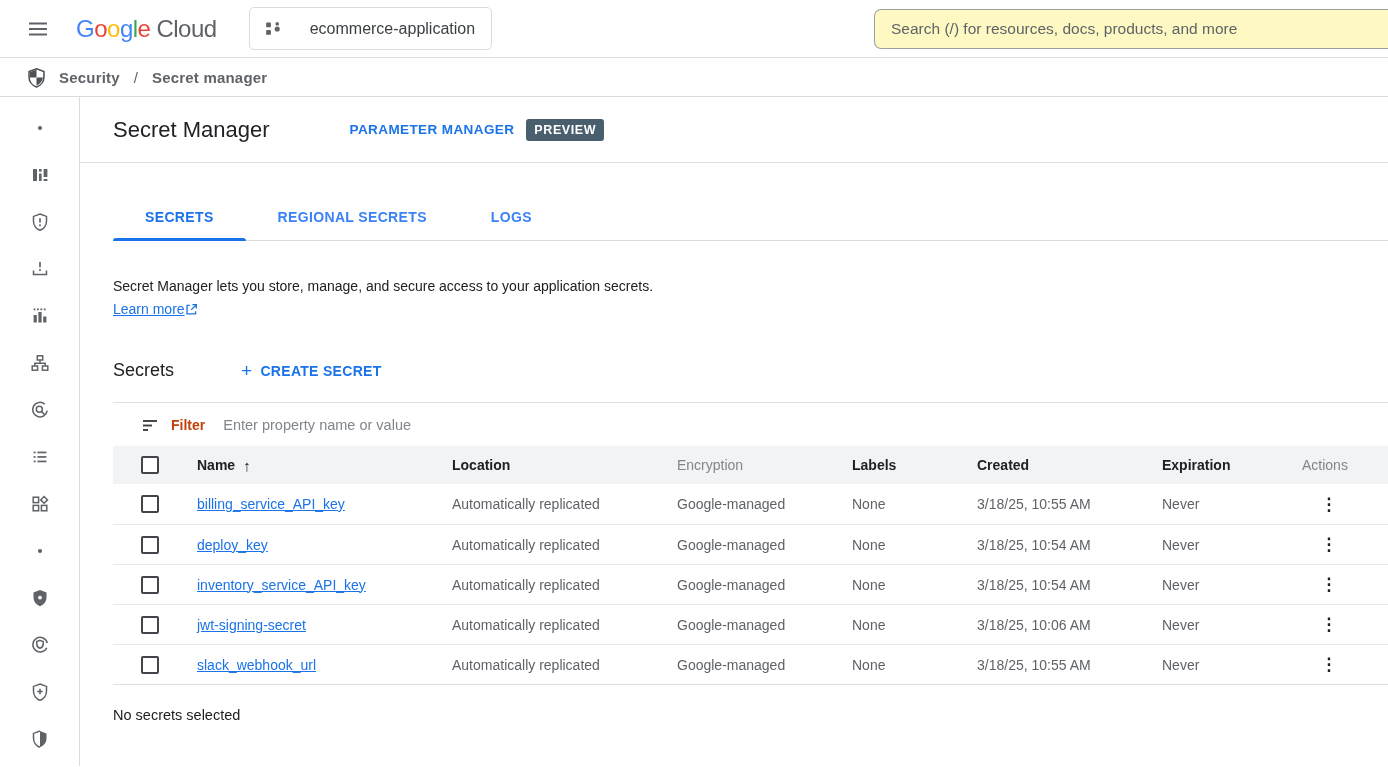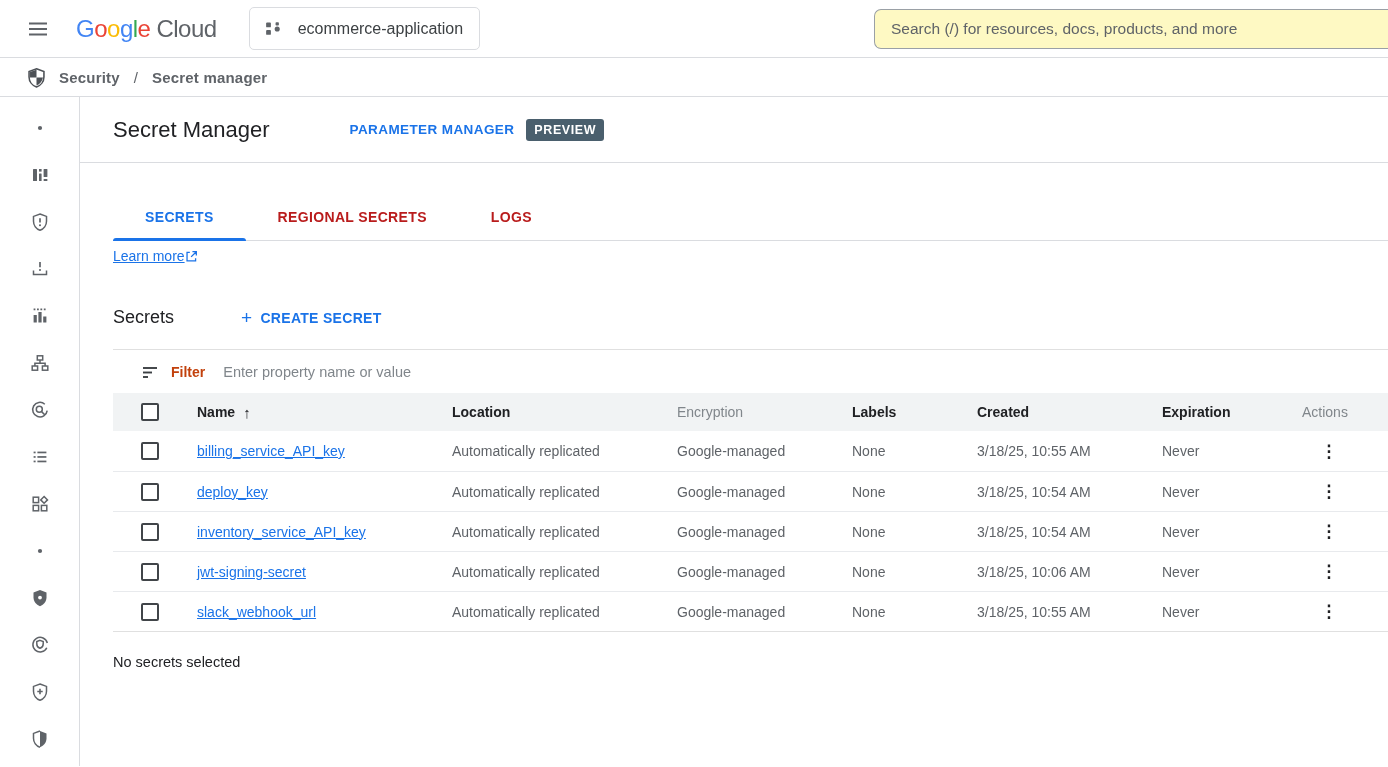--- a/index.html
+++ b/index.html
@@ -7,21 +7,21 @@
     font-family:"Liberation Sans", sans-serif; color:#202124; }
 
   
   .topbar { height:58px; display:flex; align-items:center; padding-left:18px;
     border-bottom:1px solid #dadce0; background:#fff; }
   .menu-btn { width:40px; height:40px; display:flex; align-items:center; justify-content:center;
     cursor:pointer; }
   .logo { display:flex; align-items:baseline; margin-left:18px; font-size:24px; letter-spacing:-.5px; }
   .logo .ltr { font-weight:500; }
   .logo .cloud { color:#5f6368; margin-left:6px; font-weight:400; }
-  .project-btn { margin-left:32px; display:flex; align-items:center; gap:14px;
+  .project-btn { margin-left:32px; display:flex; align-items:center; gap:26px;
     border:1px solid #dadce0; border-radius:5px; height:43px; padding:0 16px 0 12px;
     background:#fff; cursor:pointer; }
   .project-btn .plabel { font-size:16px; color:#3c4043; }
   .search-box { margin-left:auto; width:514px; height:40px; background:#fef9c3;
     border:1px solid #9aa0a6; border-radius:7px 0 0 7px; border-right:none;
     display:flex; align-items:center; padding:0 16px; }
   .search-box input { border:none; outline:none; background:transparent; width:100%;
     font-size:15.5px; color:#3c4043; font-family:"Liberation Sans", sans-serif; }
   .search-box input::placeholder { color:#5f6368; }
 
@@ -44,21 +44,21 @@
     border-bottom:1px solid #dadce0; }
   .page-title { font-size:22px; font-weight:400; color:#202124; }
   .param-link { margin-left:80px; color:#1a73e8; font-size:13.5px; font-weight:700;
     letter-spacing:.4px; cursor:pointer; }
   .preview-badge { margin-left:12px; background:#4a5f6d; color:#fff; font-size:12.5px;
     font-weight:700; letter-spacing:.6px; padding:4px 8px; border-radius:3px; }
 
   
   .tabs { margin-left:33px; margin-top:31px; display:flex; border-bottom:1px solid #dadce0; }
   .tab { padding:0 32px; height:46px; display:flex; align-items:center; font-size:14px;
-    font-weight:700; letter-spacing:.35px; color:#b91c1c; cursor:pointer; position:relative; }
+    font-weight:700; letter-spacing:.35px; color:#3b82f6; cursor:pointer; position:relative; }
   .tab.active { color:#1a73e8; }
   .tab.active::after { content:""; position:absolute; left:0; right:0; bottom:-1px;
     height:3px; background:#1a73e8; border-radius:3px 3px 0 0; }
 
   
   .content { padding-left:33px; }
   .desc { margin-top:37px; font-size:14px; color:#202124; }
   .learn-more { margin-top:7px; display:inline-flex; align-items:center; 
     color:#1a73e8; font-size:14px; text-decoration:underline; cursor:pointer; }
   .secrets-row { margin-top:42px; display:flex; align-items:center; }
@@ -260,20 +260,21 @@
       <span class="preview-badge">PREVIEW</span>
     </div>
 
     <div class="tabs" id="tabs">
         <div class="tab active">SECRETS</div>
         <div class="tab">REGIONAL SECRETS</div>
         <div class="tab">LOGS</div>
       </div>
 
     <div class="content">
+      <p class="desc">Secret Manager lets you store, manage, and secure access to your application secrets.</p>
       <a class="learn-more">
         <span>Learn more</span>
         <svg width="13" height="13" viewBox="0 0 14 14">
           <path d="M5.2 2.6H2.2v9.2h9.2V8.8" stroke="#1a73e8" fill="none" stroke-width="1.4"></path>
           <path d="M8 1.8h4.2V6M12.2 1.8L6.6 7.4" stroke="#1a73e8" fill="none" stroke-width="1.4"></path>
         </svg>
       </a>
 
       <div class="secrets-row">
         <h2 class="secrets-h">Secrets</h2>

